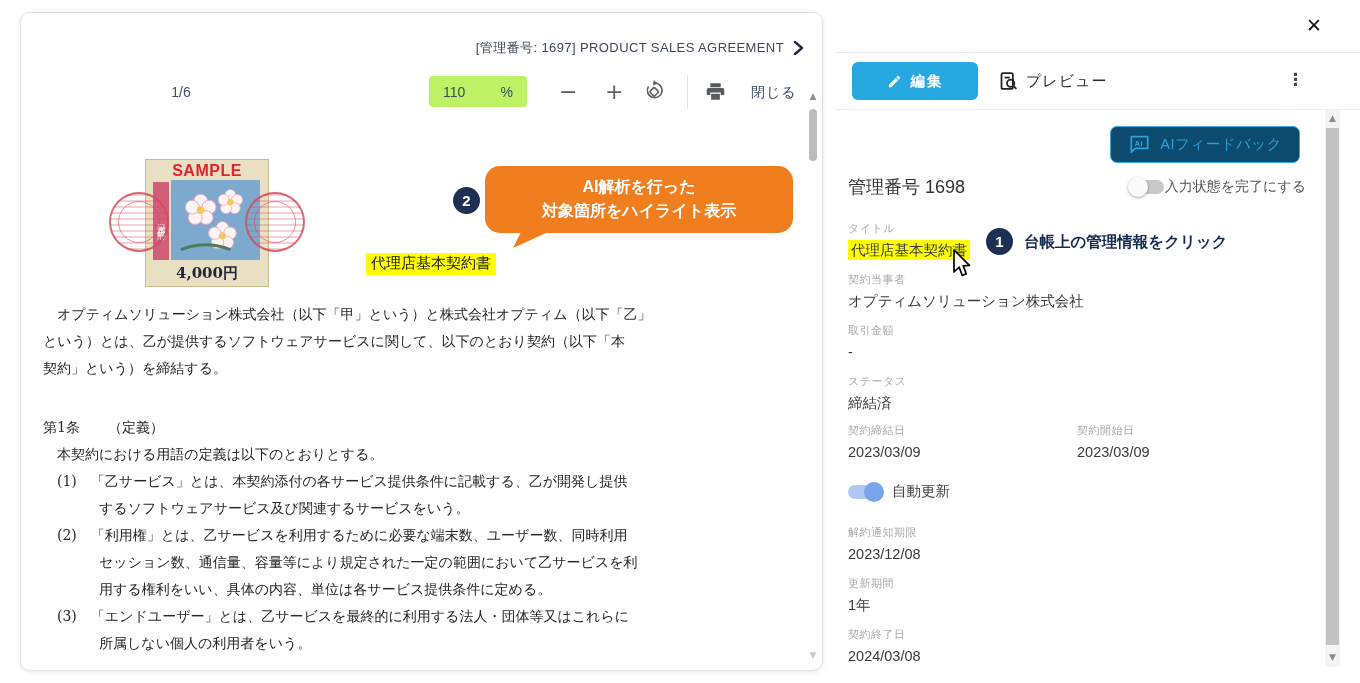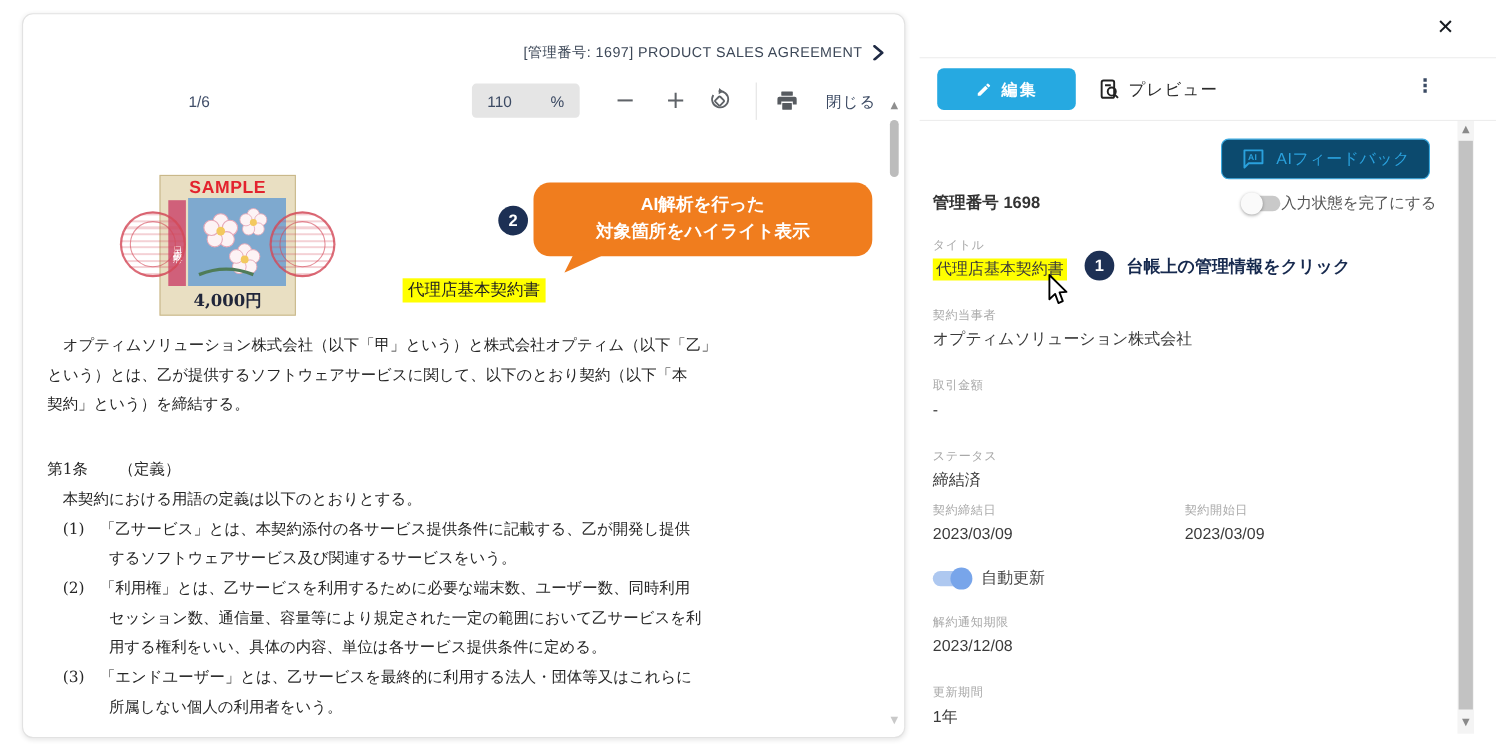--- a/index.html
+++ b/index.html
@@ -12,21 +12,21 @@
     box-shadow:0 1px 5px rgba(0,0,0,.10); overflow:hidden; }
 
   .v-breadcrumb { position:absolute; top:26px; right:18px; display:flex; align-items:center; gap:8px;
     font-size:13px; color:#3d4858; letter-spacing:.4px; cursor:pointer; }
   .v-breadcrumb svg { display:block; }
 
   .page-ind { position:absolute; left:130px; top:71px; width:60px; text-align:center;
     font-size:14px; color:#3f4d68; }
 
   .zoom-box { position:absolute; left:408px; top:63px; width:98px; height:31px;
-    background:#e5e5e5; border-radius:4px; display:flex; align-items:center;
+    background:#bef264; border-radius:4px; display:flex; align-items:center;
     justify-content:space-between; padding:0 14px; font-size:14px; color:#3c4a63; }
 
   .tbtn { position:absolute; background:none; border:none; cursor:pointer; color:#5f6368;
     font-size:22px; line-height:1; font-family:"DejaVu Sans", sans-serif; }
   .btn-minus { left:538px; top:68px; }
   .btn-plus  { left:584px; top:68px; }
   .btn-rotate{ left:624px; top:66px; }
   .tb-div { position:absolute; left:666px; top:62px; width:1px; height:34px; background:#e3e3e3; }
   .btn-print { left:684px; top:68px; }
   .btn-close-viewer { left:730px; top:72px; font-size:14px; color:#3c4a63; letter-spacing:1px;
@@ -90,31 +90,31 @@
 
   .p-content { position:absolute; top:110px; left:0; width:490px; bottom:12px;
     padding:14px 20px 0 12px; overflow:hidden; }
 
   .ai-row { display:flex; justify-content:flex-end; margin:2px 6px 12px 0; }
   .btn-ai { display:flex; align-items:center; gap:9px; height:37px; padding:0 17px;
     background:#0c4a6e; border:1.5px solid #3aa9e0; border-radius:7px; color:#2aa1dd;
     font-size:14.5px; cursor:pointer; letter-spacing:.5px; }
 
   .mgmt-row { display:flex; align-items:center; }
-  .mgmt-no { font-size:15px; font-weight:bold; color:#333; flex:1; }
+  .mgmt-no { font-size:18px; font-weight:normal; color:#333; flex:1; }
   .toggle-row { display:flex; align-items:center; gap:1px; }
   .toggle { position:relative; width:34px; height:14px; border-radius:8px; cursor:pointer; }
   .toggle .knob { position:absolute; top:-3px; width:20px; height:20px; border-radius:50%; }
   .toggle-off { background:#c9c9c9; }
   .toggle-off .knob { left:-2px; background:#fafafa; box-shadow:0 1px 3px rgba(0,0,0,.35); }
   .toggle-on { background:#aec8f0; }
   .toggle-on .knob { right:-2px; background:#78a5ea; }
   .toggle-label { font-size:14px; color:#555; }
 
-  .fgroup { margin-top:25px; }
+  .fgroup { margin-top:12px; }
   .fgroup.first { margin-top:22px; }
   .flabel { font-size:11px; color:#a9a9a9; letter-spacing:.5px; line-height:14px; }
   .fvalue { font-size:14.5px; color:#3a3a3a; line-height:20px; margin-top:5px; }
   .hl { background:#ffff00; padding:2px 3px; cursor:pointer; }
   .dates-row { display:flex; margin-top:0; }
   .dates-row .fgroup { width:246px; margin-top:10px; }
   .auto-row { display:flex; align-items:center; gap:10px; margin-top:20px; }
   .auto-label { font-size:14.5px; color:#444; }
   .mt-lg { margin-top:24px; }
 

